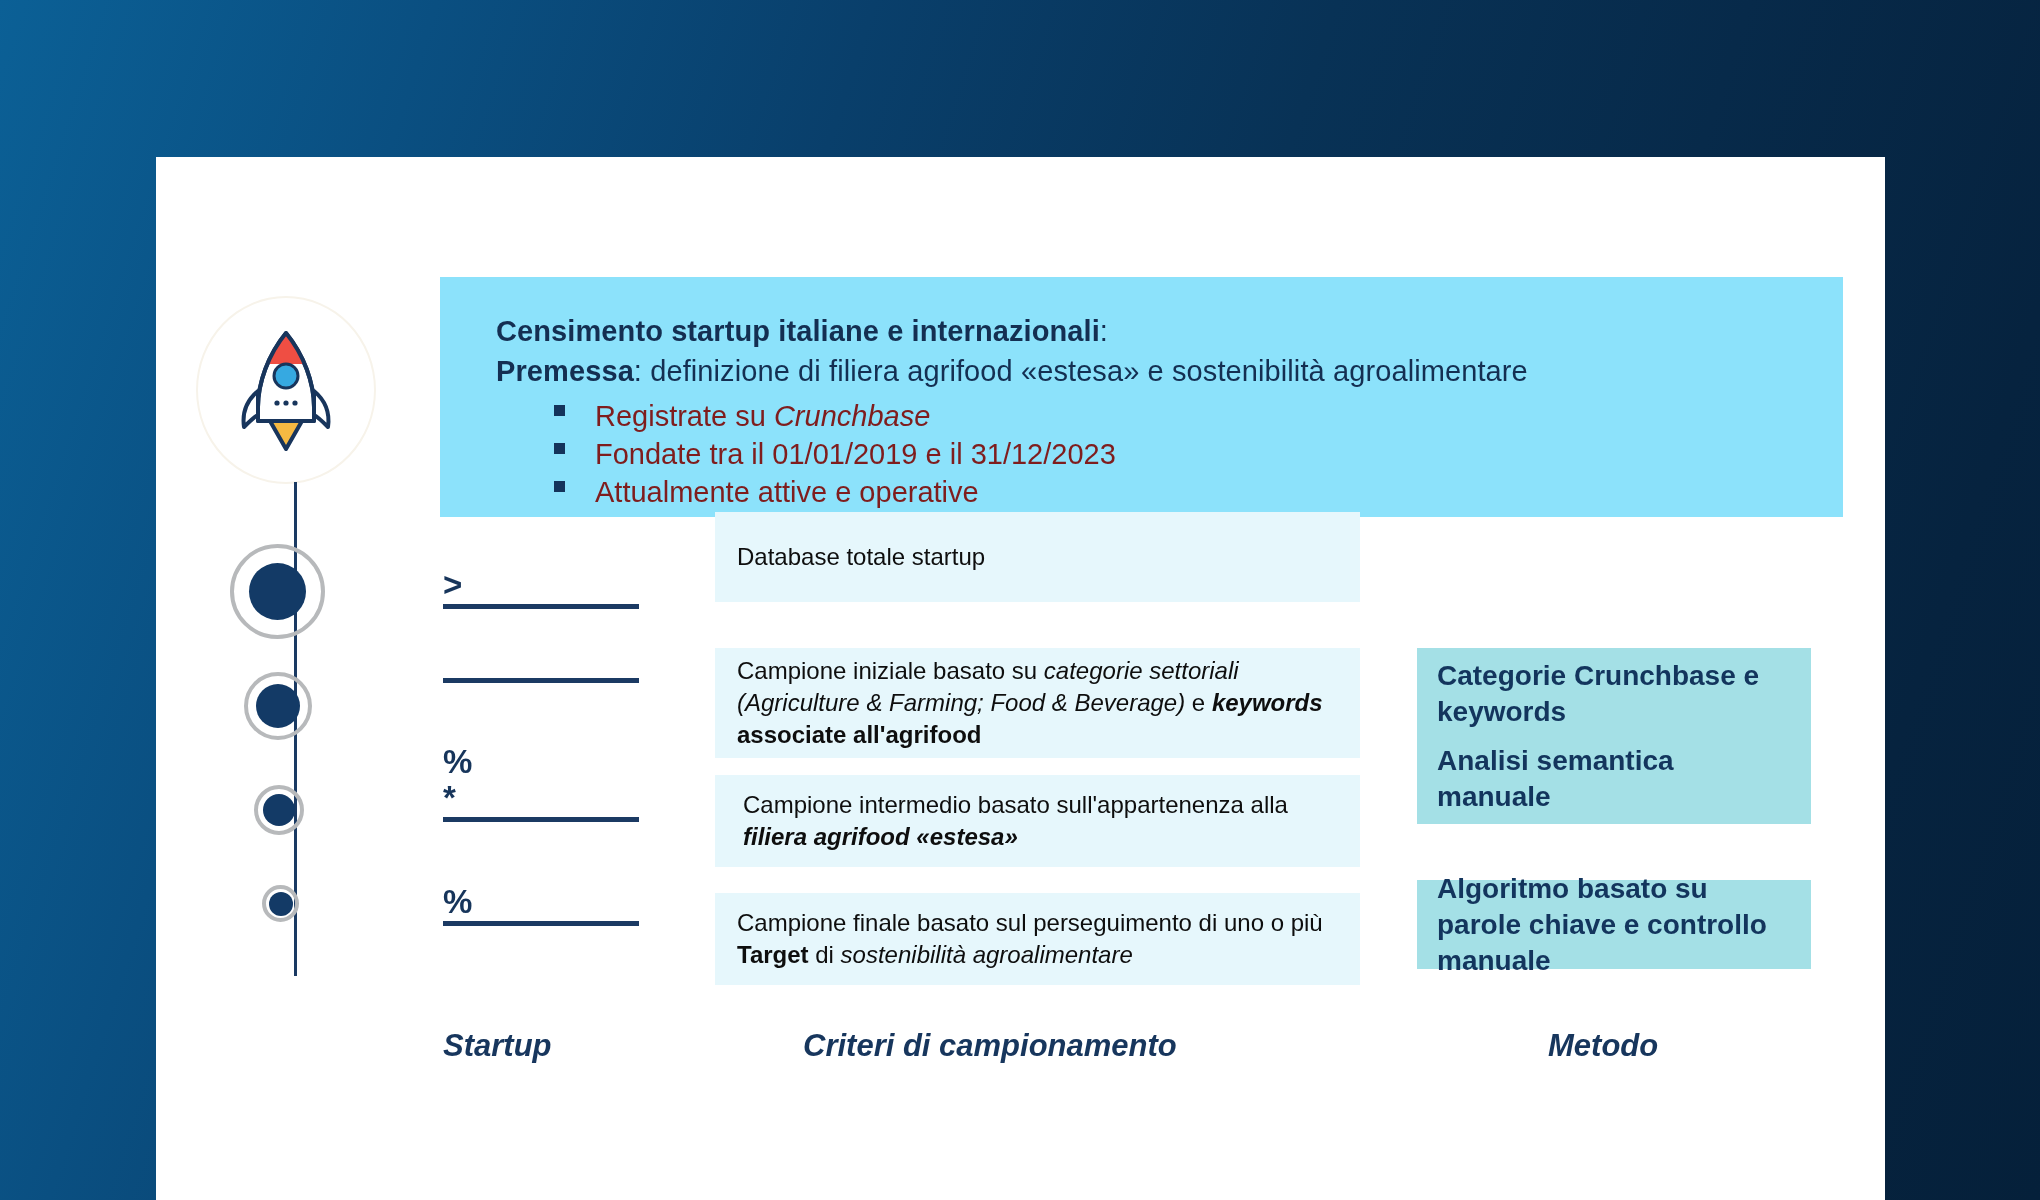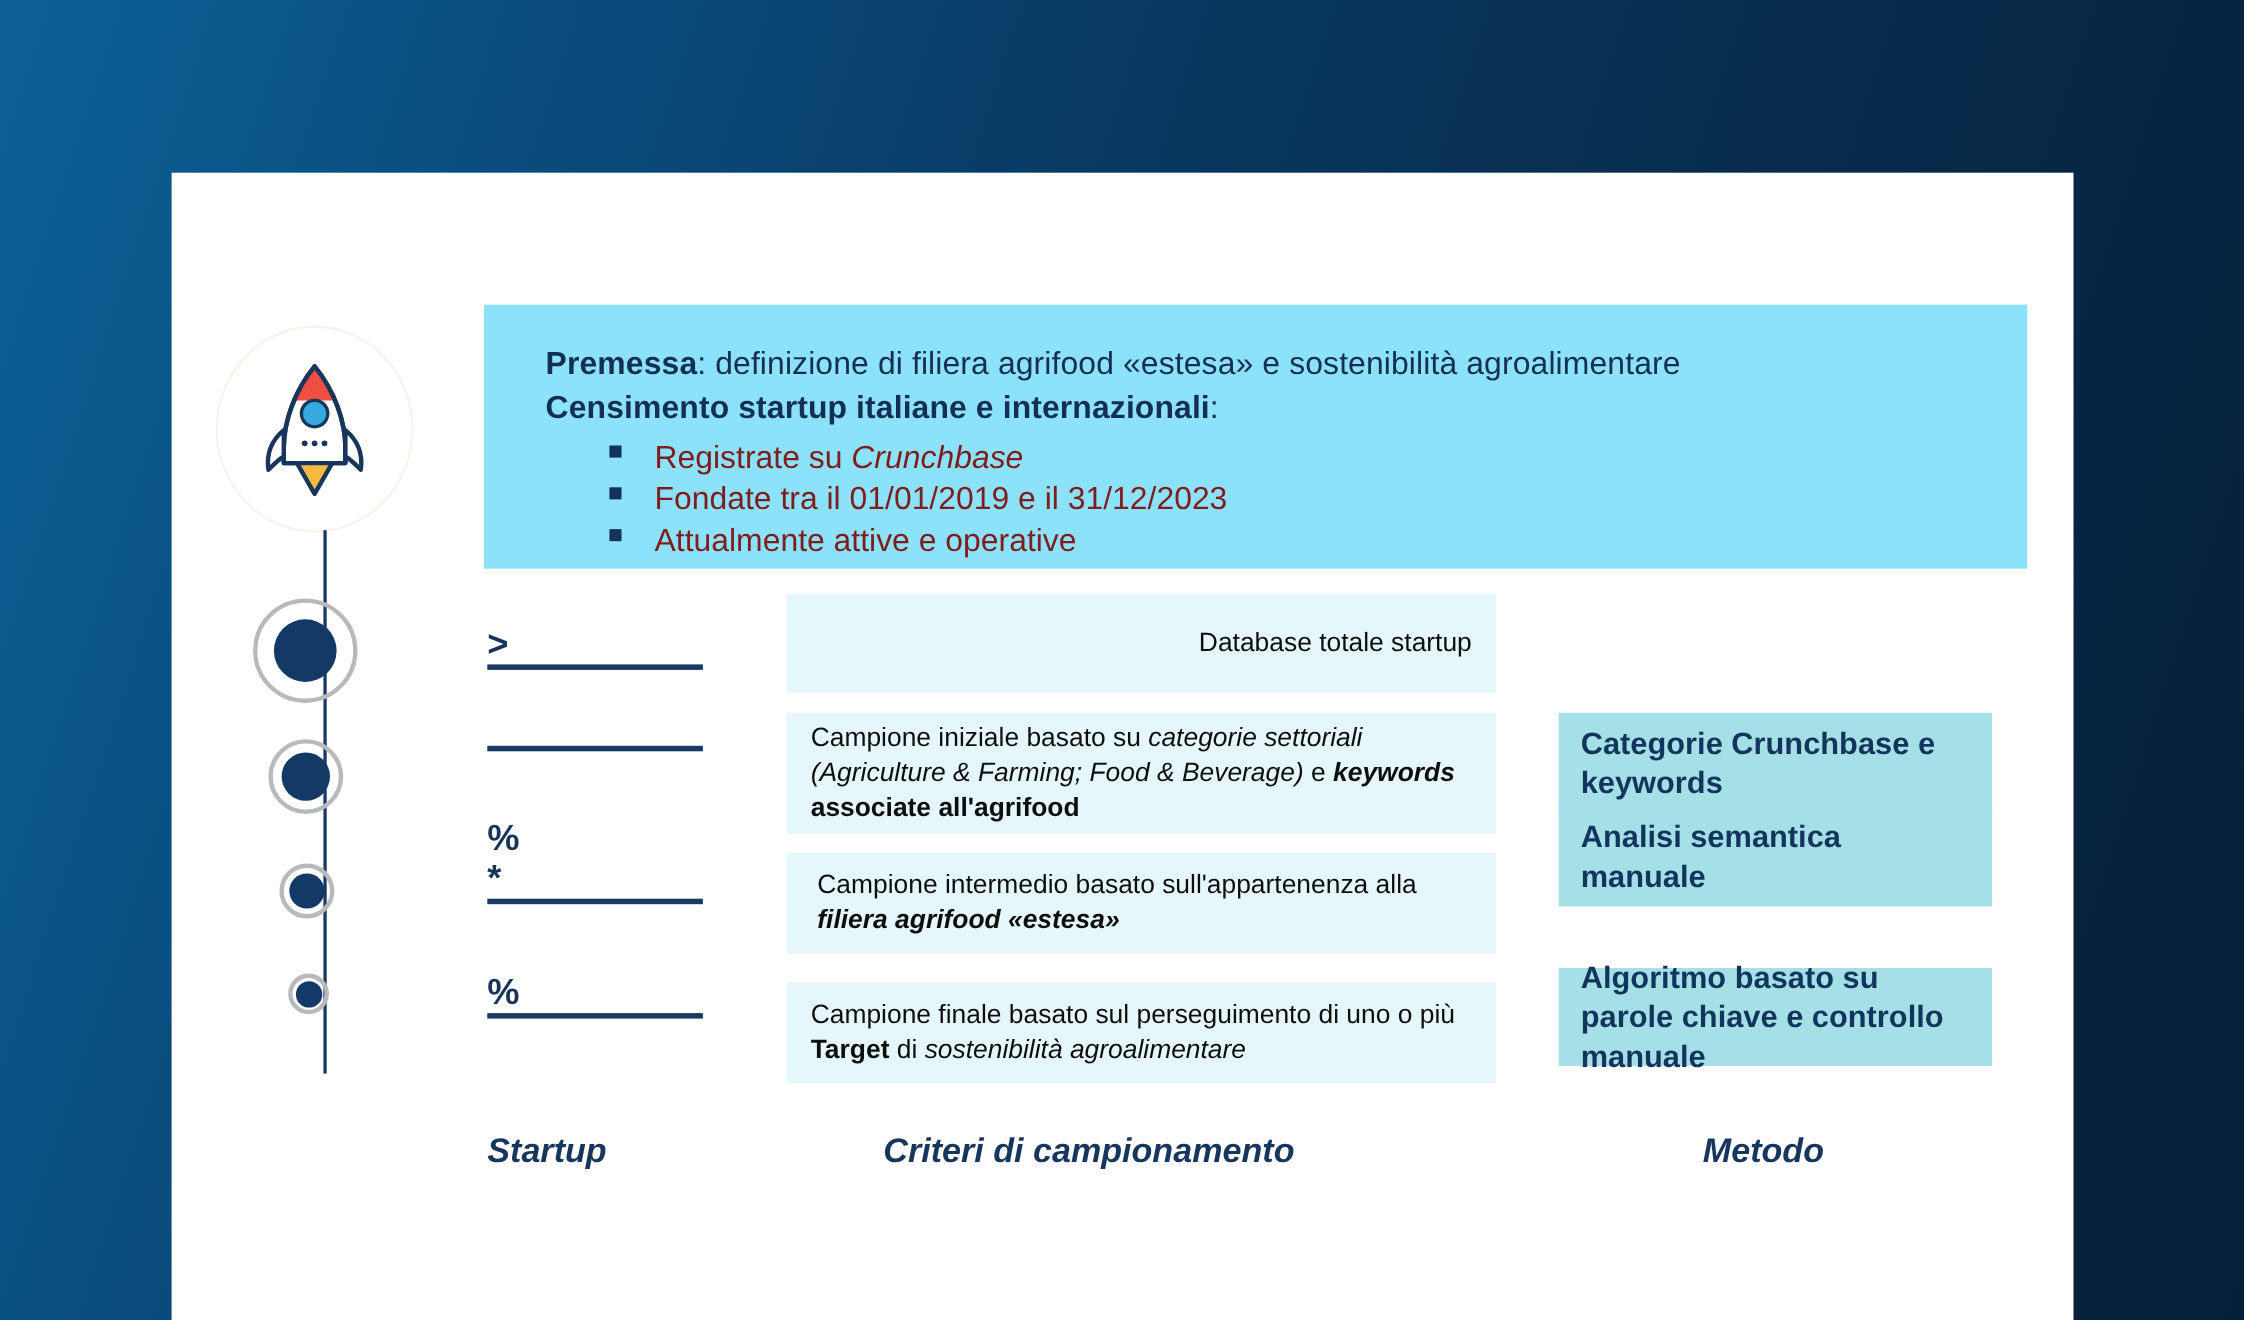--- a/index.html
+++ b/index.html
@@ -162,21 +162,21 @@
     display: flex;
     align-items: center;
   }
   .criteria-text {
     font-size: 24px;
     line-height: 32px;
   }
   .criteria-text .em { font-style: italic; }
   .criteria-text .bi { font-style: italic; font-weight: bold; }
   .criteria-text .b { font-weight: bold; }
-  #criteria-box-1 { top: 540px; height: 90px; justify-content: flex-end; }
+  #criteria-box-1 { top: 512px; height: 90px; }
   #criteria-box-2 { top: 648px; height: 110px; }
   #criteria-box-3 { top: 775px; height: 92px; padding-left: 28px; }
   #criteria-box-4 { top: 893px; height: 92px; }
 
   
   .metodo-box {
     position: absolute;
     left: 1417px;
     width: 394px;
     background: #a4e0e6;
@@ -237,25 +237,25 @@
     <div class="tl-dot"></div>
   </div>
   <div id="tl-node-3" class="tl-node">
     <div class="tl-dot"></div>
   </div>
   <div id="tl-node-4" class="tl-node">
     <div class="tl-dot"></div>
   </div>
 
   <div id="premessa-panel">
+    <div id="premessa-line-2">
+      <span class="bold">Censimento startup italiane e internazionali</span><span>:</span>
+    </div>
     <div id="premessa-line-1">
       <span class="bold">Premessa</span><span>: definizione di filiera agrifood «estesa» e sostenibilità agroalimentare</span>
-    </div>
-    <div id="premessa-line-2">
-      <span class="bold">Censimento startup italiane e internazionali</span><span>:</span>
     </div>
     <div id="premessa-bullets">
       <div class="premessa-bullet">
         <span class="bullet-square"></span>
         <span><span>Registrate su </span><span class="em">Crunchbase</span></span>
       </div>
       <div class="premessa-bullet">
         <span class="bullet-square"></span>
         <span><span>Fondate tra il 01/01/2019 e il 31/12/2023</span><span class="em"></span></span>
       </div>

